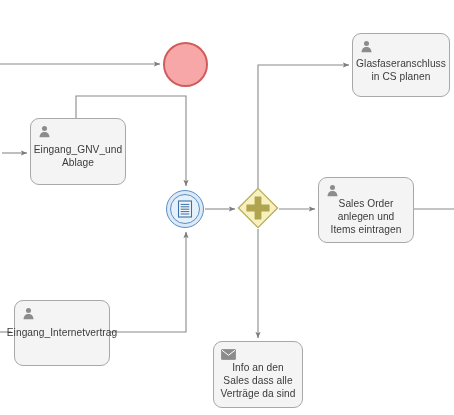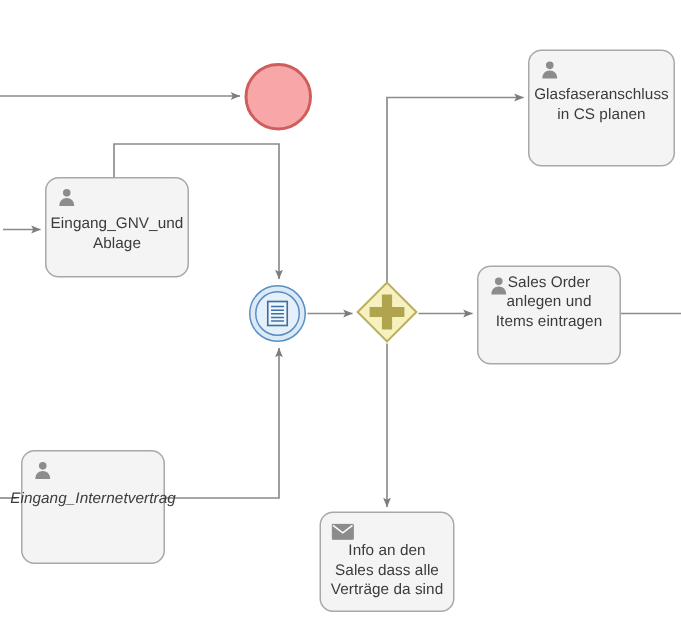--- a/index.html
+++ b/index.html
@@ -137,21 +137,21 @@
 
   <div class="task" style="left:30px; top:118px; width:96px; height:67px;text-decoration:underline;">
     <svg class="task-icon" viewBox="0 0 16 16">
       <circle cx="8" cy="4.4" r="3.1" fill="#8c8c8c"></circle>
       <path d="M1.9,15.2 C1.9,10.9 4.6,8.6 8,8.6 C11.4,8.6 14.1,10.9 14.1,15.2 Z" fill="#8c8c8c"></path>
     </svg>
     <div class="task-label" style="top:24px;">Eingang_GNV_und
 Ablage</div>
   </div>
 
-  <div class="task" style="left:14px; top:300px; width:96px; height:76px;font-style:italic;">
+  <div class="task" style="left:14px; top:300px; width:96px; height:66px;">
     <svg class="task-icon" viewBox="0 0 16 16">
       <circle cx="8" cy="4.4" r="3.1" fill="#8c8c8c"></circle>
       <path d="M1.9,15.2 C1.9,10.9 4.6,8.6 8,8.6 C11.4,8.6 14.1,10.9 14.1,15.2 Z" fill="#8c8c8c"></path>
     </svg>
     <div class="task-label" style="top:25px; left:-22px; right:-22px; white-space:nowrap;">Eingang_Internetvertrag</div>
   </div>
 
   <div class="doc-event" style="left:166px; top:190px; width:38px; height:38px;">
     <div class="doc-event-inner"></div>
     <svg class="doc-event-glyph" viewBox="0 0 15 18">
@@ -167,35 +167,35 @@
   </div>
 
   <svg class="gateway" viewBox="0 0 42 42" width="42" height="42" style="left:237px; top:187px;">
     <polygon points="21,1.4 40.6,21 21,40.6 1.4,21" fill="#f7f1c0" stroke="#b9ad5a" stroke-width="1.3"></polygon>
     <g fill="#b0a44e">
       <rect x="17.6" y="9.4" width="6.8" height="23.2" rx="0.4"></rect>
       <rect x="9.4" y="17.6" width="23.2" height="6.8" rx="0.4"></rect>
     </g>
   </svg>
 
-  <div class="task" style="left:352px; top:33px; width:98px; height:78px;">
+  <div class="task" style="left:352px; top:33px; width:98px; height:64px;">
     <svg class="task-icon" viewBox="0 0 16 16">
       <circle cx="8" cy="4.4" r="3.1" fill="#8c8c8c"></circle>
       <path d="M1.9,15.2 C1.9,10.9 4.6,8.6 8,8.6 C11.4,8.6 14.1,10.9 14.1,15.2 Z" fill="#8c8c8c"></path>
     </svg>
     <div class="task-label" style="top:23px; left:-6px; right:-6px;">Glasfaseranschluss
 in CS planen</div>
   </div>
 
   <div class="task" style="left:318px; top:177px; width:96px; height:66px;">
     <svg class="task-icon" viewBox="0 0 16 16">
       <circle cx="8" cy="4.4" r="3.1" fill="#8c8c8c"></circle>
       <path d="M1.9,15.2 C1.9,10.9 4.6,8.6 8,8.6 C11.4,8.6 14.1,10.9 14.1,15.2 Z" fill="#8c8c8c"></path>
     </svg>
-    <div class="task-label" style="top:4px;">Sales Order
+    <div class="task-label" style="top:19px;">Sales Order
 anlegen und
 Items eintragen</div>
   </div>
 
   <div class="task" style="left:213px; top:341px; width:90px; height:67px;">
     <svg class="task-icon" viewBox="0 0 18 13" style="width:15px; height:11px; top:7px;">
       <rect x="0.6" y="0.6" width="16.8" height="11.8" rx="0.6" fill="#8c8c8c" stroke="#8c8c8c" stroke-width="1"></rect>
       <path d="M1.2,1.4 L9,7.4 L16.8,1.4" fill="none" stroke="#ffffff" stroke-width="1.2"></path>
     </svg>
     <div class="task-label" style="top:19px;">Info an den

